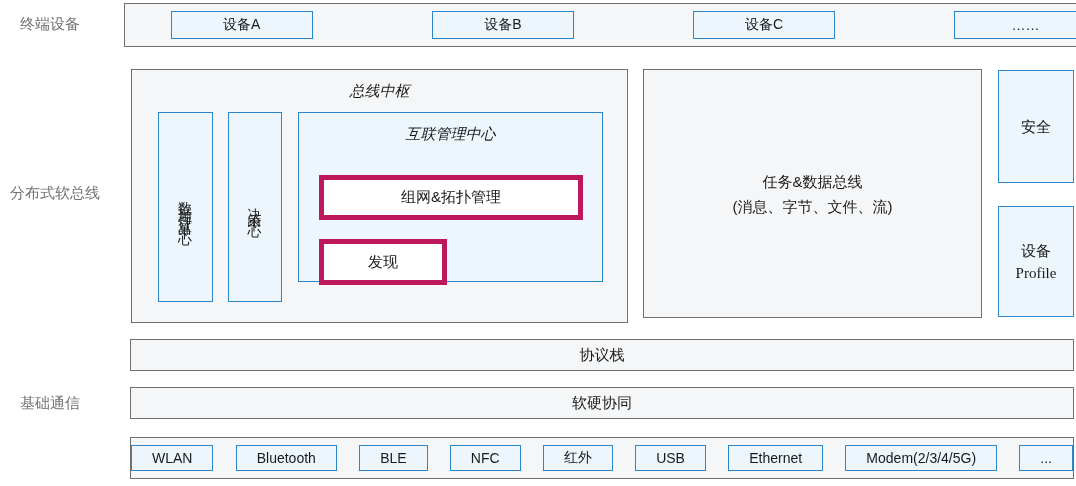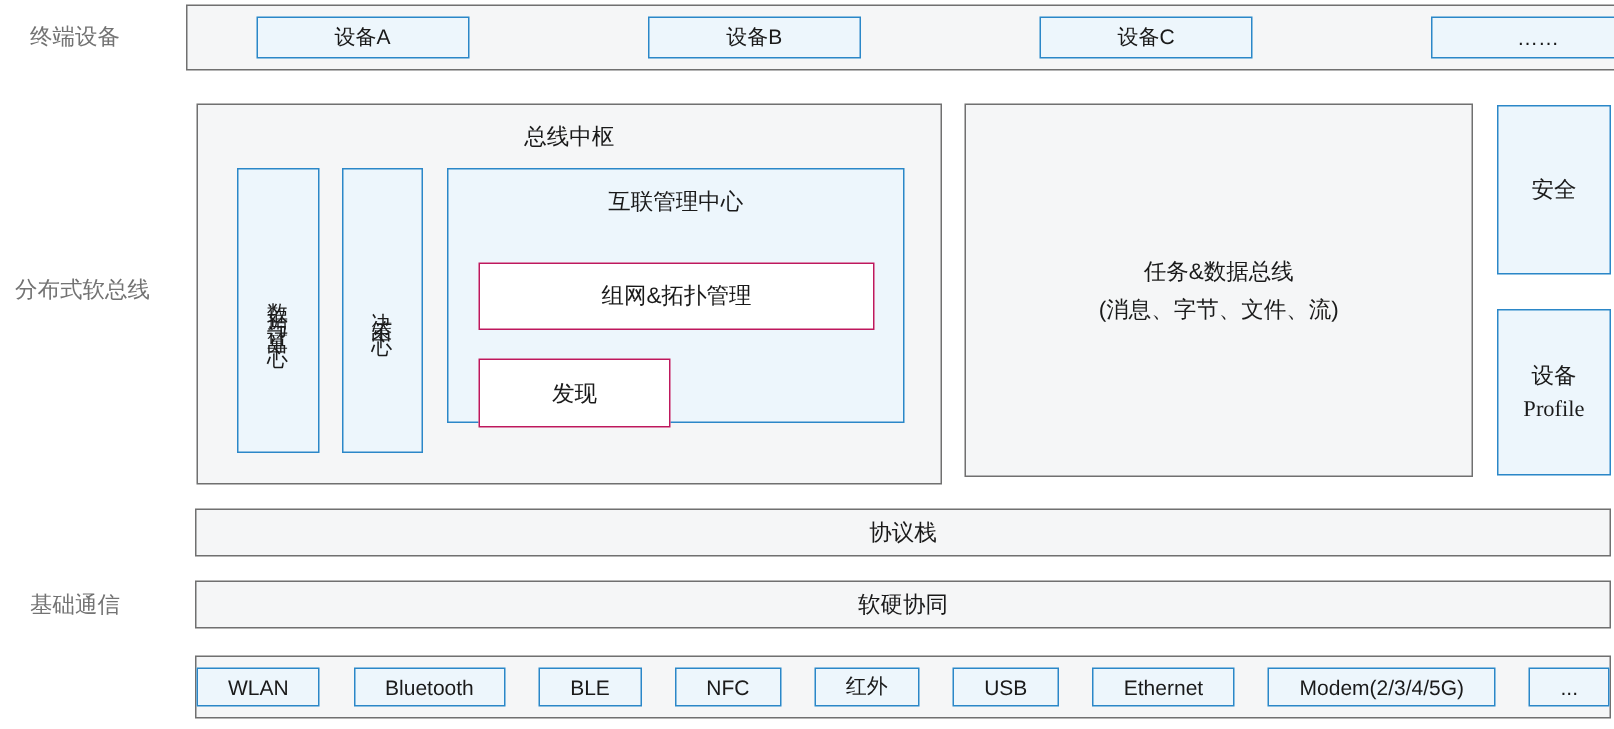--- a/index.html
+++ b/index.html
@@ -31,41 +31,42 @@
     border: 1px solid #2b87c8;
     display: flex;
     align-items: center;
     justify-content: center;
     font-size: 14px;
     color: #1a1a1a;
   }
   .white-box {
     position: absolute;
     background: #ffffff;
-    border: 1px solid #be185d;
+    border: 5px solid #be185d;
     display: flex;
     align-items: center;
     justify-content: center;
     font-size: 15px;
   }
   
   .device-row {
     display: flex;
     align-items: center;
     justify-content: space-around;
   }
   .device-box { width: 142px; height: 28px; }
   
   .section-title {
     position: absolute;
     top: 12px;
     left: 0;
     width: 100%;
     text-align: center;
     font-size: 15px;
+    font-style: italic;
   }
   .vertical-box {
     position: absolute;
     writing-mode: vertical-rl;
     text-orientation: upright;
     letter-spacing: 5px;
     line-height: 1;
   }
   .interconnect {
     position: absolute;

